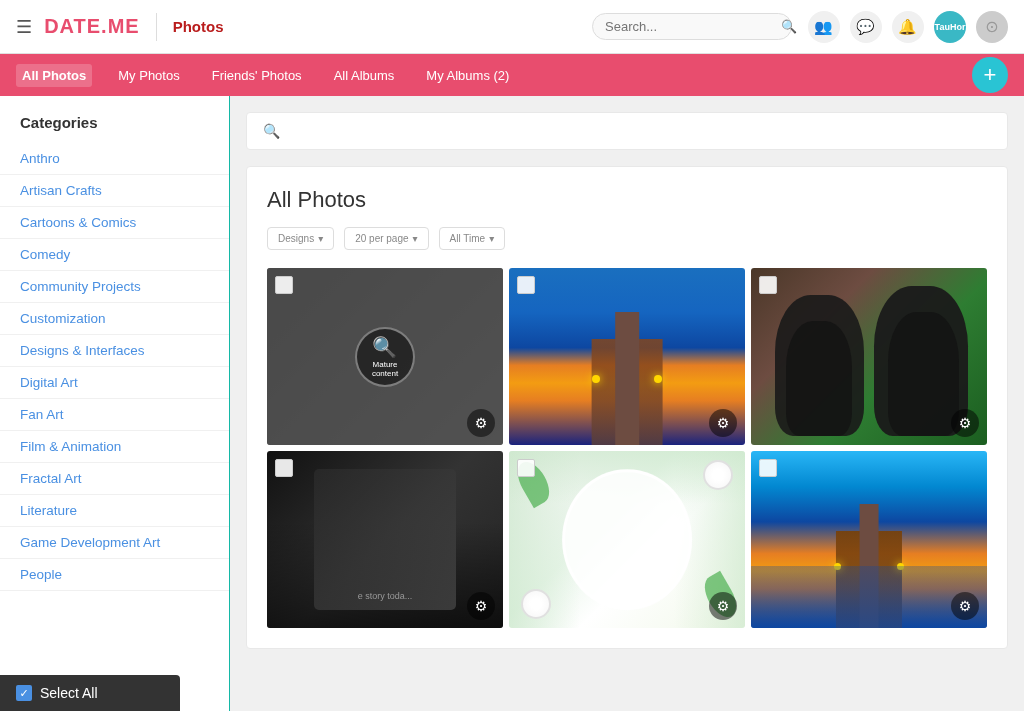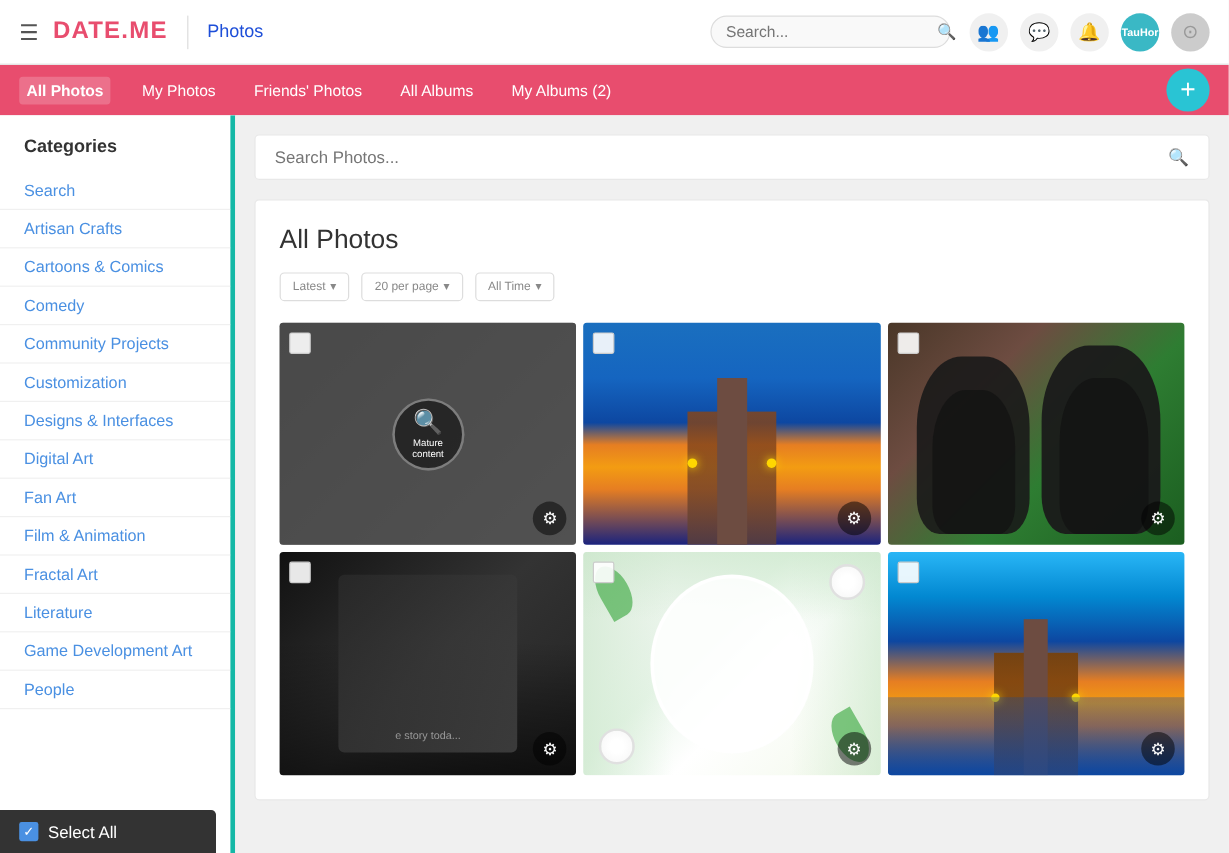--- a/index.html
+++ b/index.html
@@ -29,23 +29,24 @@
       letter-spacing: 1px;
       margin-right: 16px;
     }
     .header-divider {
       width: 1px;
       height: 28px;
       background: #ddd;
       margin-right: 16px;
     }
     .header-photos-label {
-      color: #1d4ed8;
+      color: #b91c1c;
       font-size: 15px;
       margin-right: auto;
+      font-weight: bold;
     }
     .header-search {
       display: flex;
       align-items: center;
       border: 1px solid #ddd;
       border-radius: 20px;
       padding: 5px 12px;
       width: 200px;
       background: #f9f9f9;
     }
@@ -140,23 +141,23 @@
 
     
     .main-layout {
       display: flex;
       height: calc(100vh - 96px);
       overflow: hidden;
     }
 
     
     .sidebar {
-      width: 196px;
+      width: 230px;
       background: #fff;
-      border-right: 4px solid #14b8a6;
+      border-right: 1px solid #14b8a6;
       overflow-y: auto;
       flex-shrink: 0;
       padding-bottom: 22px;
     }
     .sidebar-title {
       font-size: 15px;
       font-weight: bold;
       padding: 18px 20px 12px;
       color: #333;
     }
@@ -377,49 +378,48 @@
   <div class="nav-item">Friends' Photos</div>
   <div class="nav-item">All Albums</div>
   <div class="nav-item">My Albums (2)</div>
   <div class="nav-add-btn">+</div>
 </div>
 
 <div class="main-layout">
 
   <div class="sidebar">
     <div class="sidebar-title">Categories</div>
-    <div class="sidebar-item">Search</div>
+    <div class="sidebar-item">Anthro</div>
     <div class="sidebar-item">Artisan Crafts</div>
     <div class="sidebar-item">Cartoons &amp; Comics</div>
     <div class="sidebar-item">Comedy</div>
     <div class="sidebar-item">Community Projects</div>
     <div class="sidebar-item">Customization</div>
     <div class="sidebar-item">Designs &amp; Interfaces</div>
     <div class="sidebar-item">Digital Art</div>
     <div class="sidebar-item">Fan Art</div>
     <div class="sidebar-item">Film &amp; Animation</div>
     <div class="sidebar-item">Fractal Art</div>
     <div class="sidebar-item">Literature</div>
     <div class="sidebar-item">Game Development Art</div>
     <div class="sidebar-item">People</div>
   </div>
 
   <div class="content">
 
     <div class="photo-search-bar">
-      <input type="text" style="color: rgb(170, 170, 170);" placeholder="Search Photos...">
       <span class="photo-search-bar-icon">🔍</span>
     </div>
 
     <div class="all-photos-container">
       <div class="all-photos-title">All Photos</div>
 
       <div class="filter-row">
         <div class="filter-select">
-          <span>Latest</span>
+          <span>Designs</span>
           <span>▾</span>
         </div>
         <div class="filter-select">
           <span>20 per page</span>
           <span>▾</span>
         </div>
         <div class="filter-select">
           <span>All Time</span>
           <span>▾</span>
         </div>

